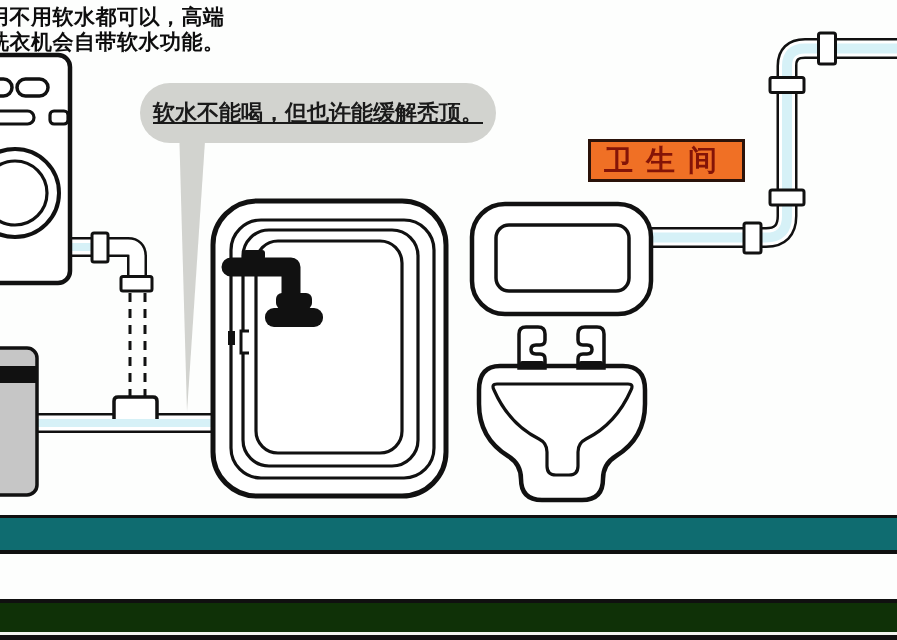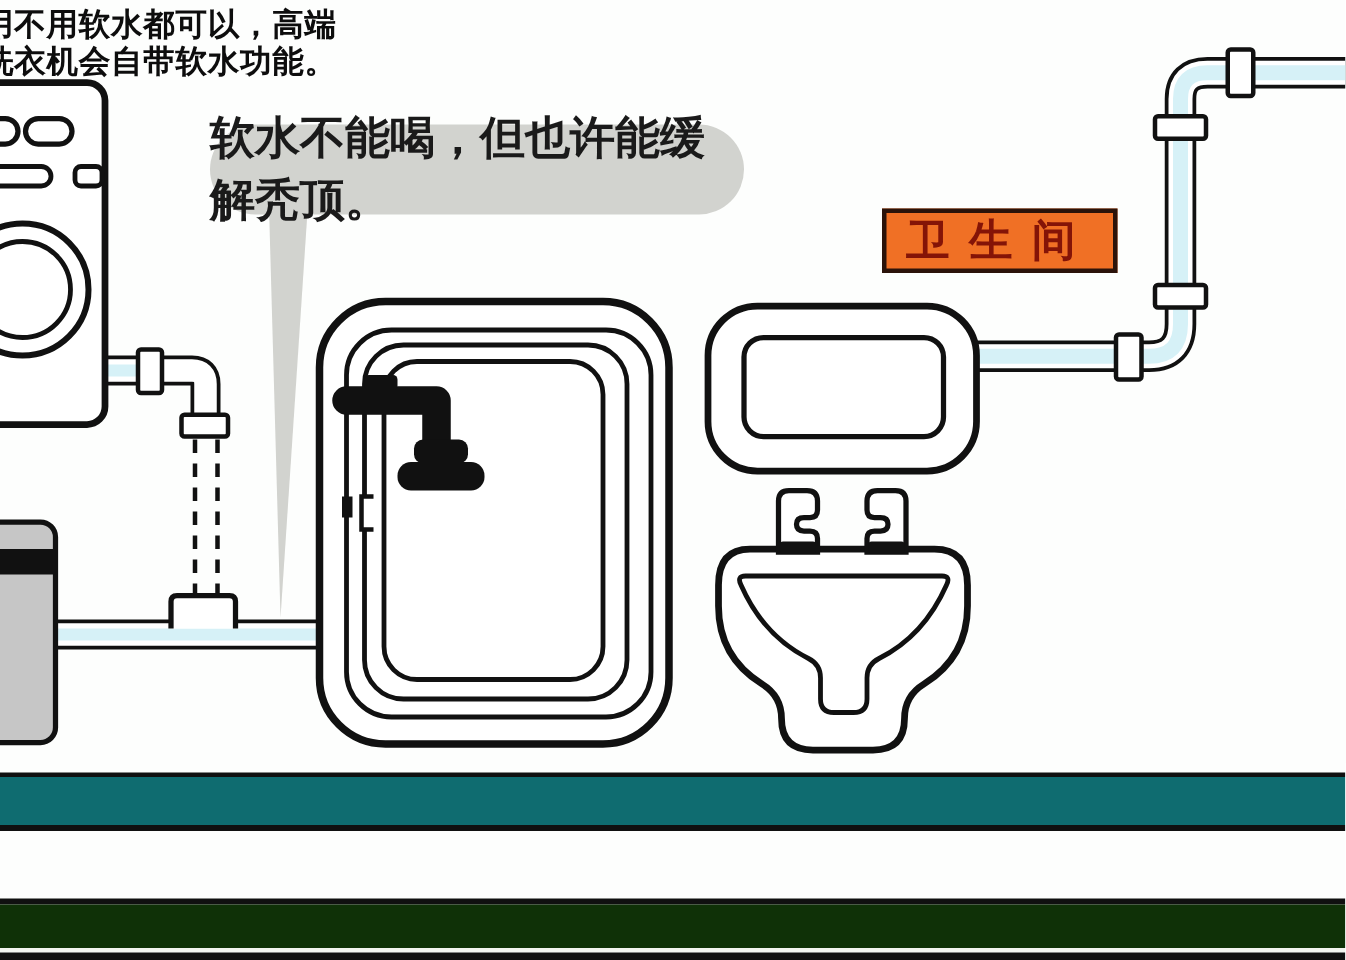--- a/index.html
+++ b/index.html
@@ -34,21 +34,21 @@
 
   .top-note{
     position:absolute;left:-12px;top:4px;width:330px;
     font-size:21px;font-weight:bold;line-height:25px;color:#0d0d0d;
     letter-spacing:0.5px;
   }
   .bubble{
     position:absolute;left:140px;top:83px;width:356px;height:60px;
     background:var(--bubble-bg);border-radius:30px;
     display:flex;align-items:center;justify-content:center;
-    font-size:30px;font-weight:bold;color:#1a1a1a;
+    font-size:22px;font-weight:bold;color:#1a1a1a;text-decoration:underline;
   }
   .room-label{
     position:absolute;left:588px;top:139px;width:157px;height:43px;
     background:var(--label-bg);border:3px solid var(--label-border);
     box-sizing:border-box;
     display:flex;align-items:center;justify-content:center;
     font-size:29px;font-weight:bold;color:var(--label-text);
     letter-spacing:13px;padding-left:1px;
   }
   .band{position:absolute;left:0;width:897px;}

